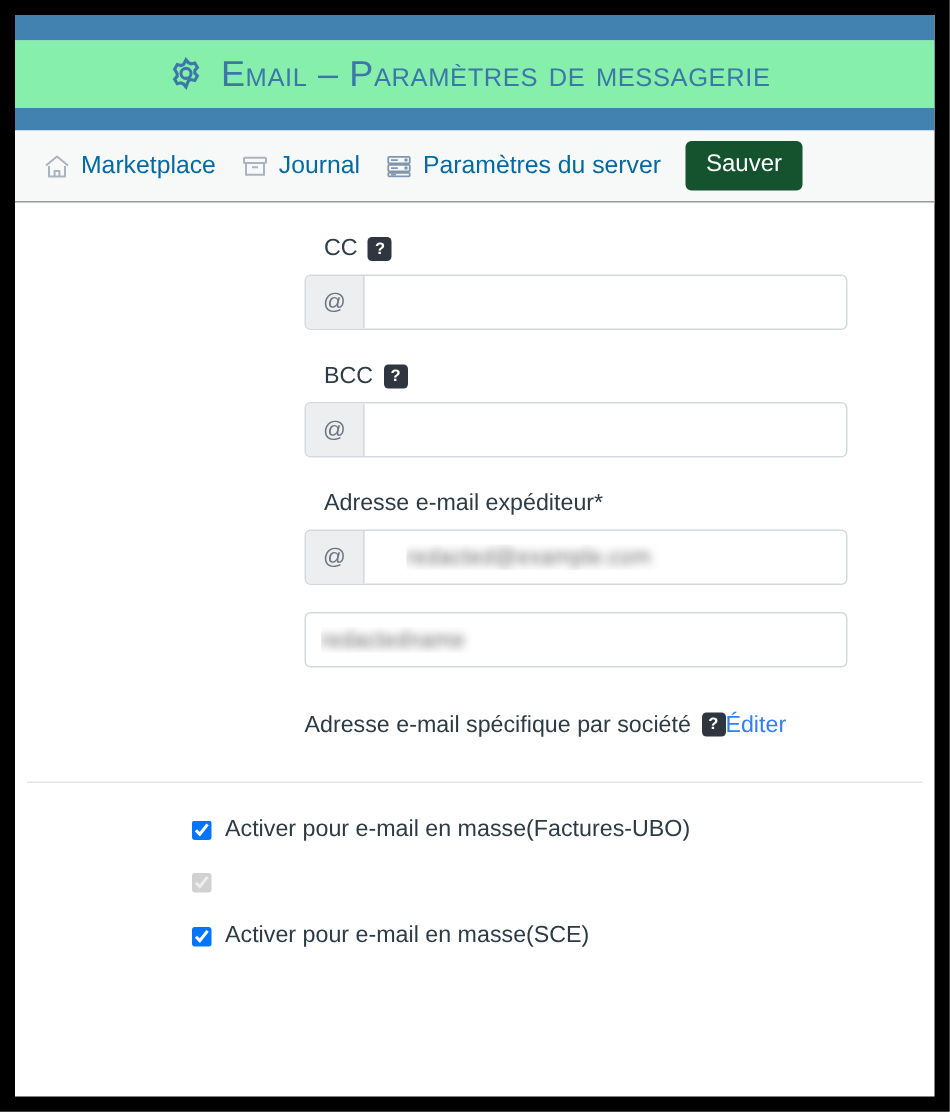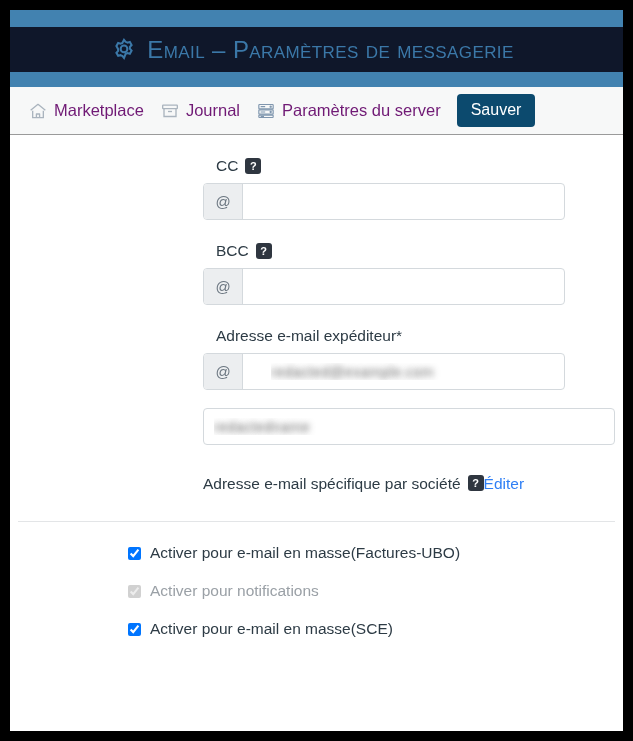--- a/index.html
+++ b/index.html
@@ -24,21 +24,21 @@
     overflow: hidden;
   }
 
   
   .bar-top {
     height: 17px;
     background: #4282b0;
   }
   .title-band {
     height: 45px;
-    background: #0f172a;
+    background: #86efac;
     display: flex;
     align-items: center;
     justify-content: center;
   }
   .title-inner {
     display: flex;
     align-items: center;
     gap: 10px;
     transform: translateX(-4px);
   }
@@ -63,27 +63,27 @@
     display: flex;
     align-items: center;
     padding-left: 18px;
     gap: 0;
   }
   .tb-item {
     display: flex;
     align-items: center;
     gap: 6px;
     margin-right: 16px;
-    color: #701a75;
+    color: #0369a1;
     font-size: 16.5px;
     white-space: nowrap;
   }
   .tb-item svg { display: block; }
   .btn-save {
-    background: #0c4a6e;
+    background: #14532d;
     color: #ffffff;
     font-size: 16px;
     border: none;
     border-radius: 4px;
     padding: 8px 14px 9px;
     line-height: 1;
     cursor: pointer;
     font-family: "Liberation Sans", sans-serif;
   }
 
@@ -142,21 +142,21 @@
     flex: 1;
     border: none;
     outline: none;
     padding: 0 28px;
     font-size: 15px;
     font-family: "Liberation Sans", sans-serif;
     color: #2d3b45;
     background: transparent;
   }
   .input-plain {
-    width: 412px;
+    width: 362px;
     height: 37px;
     border: 1px solid #d4d9dd;
     border-radius: 4px;
     box-sizing: border-box;
     padding: 0 10px;
     font-size: 15px;
     font-family: "Liberation Sans", sans-serif;
     color: #2d3b45;
     outline: none;
     background: #ffffff;
@@ -339,21 +339,20 @@
 
   <div class="checks">
 
     <label class="check-row">
       <input type="checkbox" checked="" style="">
       <span>Activer pour e-mail en masse(Factures-UBO)</span>
     </label>
 
     <label class="check-row disabled">
       <input type="checkbox" disabled="" checked="" style="">
-      <span>Activer pour notifications</span>
     </label>
 
     <label class="check-row">
       <input type="checkbox" checked="" style="">
       <span>Activer pour e-mail en masse(SCE)</span>
     </label>
 
   </div>
 
 </div>

